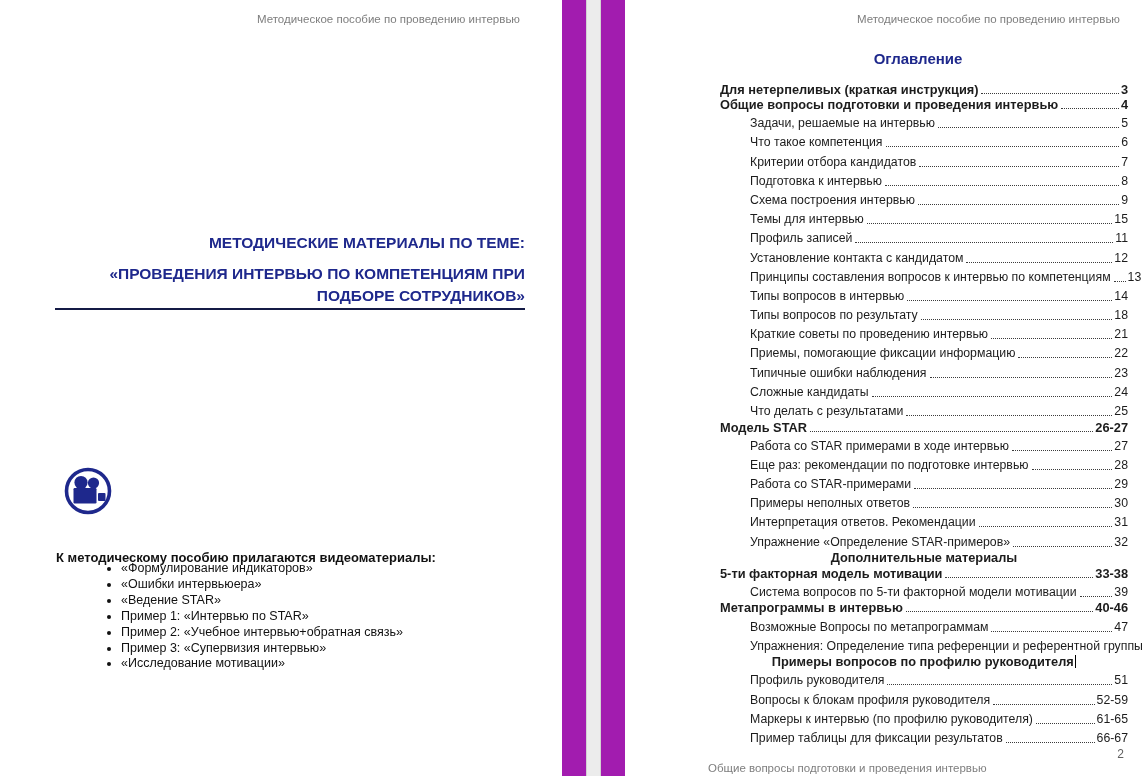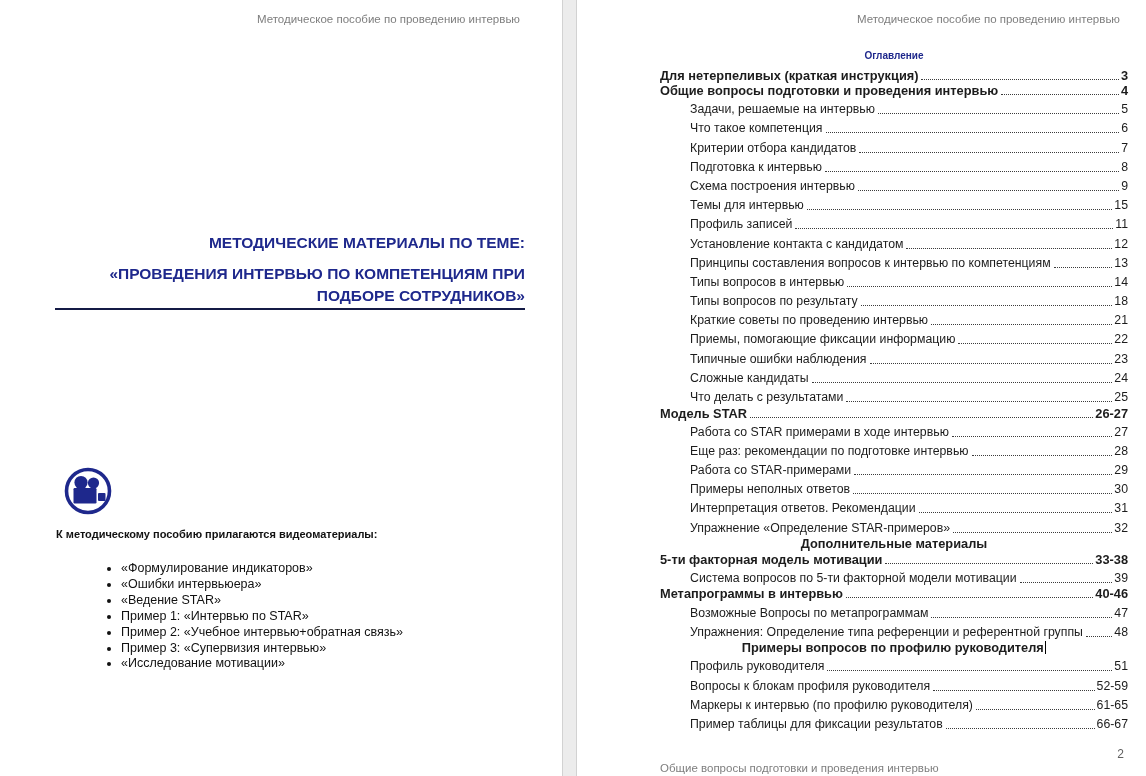--- a/index.html
+++ b/index.html
@@ -1,19 +1,19 @@
 <!DOCTYPE html>
 <html><head>
 <meta charset="utf-8">
 <style>
   * { margin: 0; padding: 0; box-sizing: border-box; }
   html, body { width: 1146px; height: 776px; background: #ffffff; overflow: hidden; }
   body { font-family: "Liberation Sans", sans-serif; color: #1c1c1c; }
 
-  .spread { display: flex; width: 1146px; height: 776px; background: #fde047; }
+  .spread { display: flex; width: 1146px; height: 776px; background: #a21caf; gap: 24px; }
 
   .page { position: relative; background: #ffffff; height: 776px; }
   .page-left  { width: 562px; }
   .page-right { flex: 1; }
 
   .page-gap {
     width: 15px; height: 776px;
     background: #ececec;
     border-left: 1px solid #d2d2d2;
     border-right: 1px solid #d2d2d2;
@@ -35,46 +35,46 @@
     border-bottom: 2.5px solid #141a45;
     padding-bottom: 0;
   }
   .title-line1 { line-height: 1.35; margin-bottom: 9px; }
   .title-line2 { line-height: 1.45; }
 
   .video-icon-wrap { position: absolute; top: 466px; left: 63px; width: 50px; height: 50px; }
   .video-icon-wrap svg { width: 50px; height: 50px; display: block; }
 
   .materials-intro {
-    position: absolute; top: 528px; left: 56px;
-    font-weight: bold; font-size: 11px; color: #111111;
+    position: absolute; top: 550px; left: 56px;
+    font-weight: bold; font-size: 13px; color: #111111;
   }
   .materials-list {
     position: absolute; top: 561px; left: 76px;
     font-size: 12.5px; color: #111111;
     list-style: disc outside;
     padding-left: 17px;
   }
   .materials-list li { line-height: 15.9px; margin-left: 28px; }
 
   
   .rp-content { position: absolute; top: 50px; left: 83px; right: 18px; }
 
   .toc-title {
     text-align: center;
-    color: #1e288c; font-weight: bold; font-size: 10px;
-    margin-bottom: 5px;
+    color: #1e288c; font-weight: bold; font-size: 15px;
+    margin-bottom: 13px;
   }
 
   .toc-row {
     display: flex; align-items: flex-end;
     height: 19.2px;
     font-size: 12.3px; color: #1c1c1c;
   }
-  .toc-row .label { white-space: nowrap; line-height: 13px; }
+  .toc-row .label { white-space: nowrap; line-height: 13px; margin-left: 12px; }
   .toc-row .leader {
     flex: 1;
     border-bottom: 1.5px dotted #3c3c3c;
     margin: 0 2px 2px 3px;
     min-width: 12px;
   }
   .toc-row .pg { white-space: nowrap; line-height: 13px; }
 
   .toc-row.t-bold { font-weight: bold; font-size: 12.8px; height: 15.5px; }
   .toc-row.t-heading {

